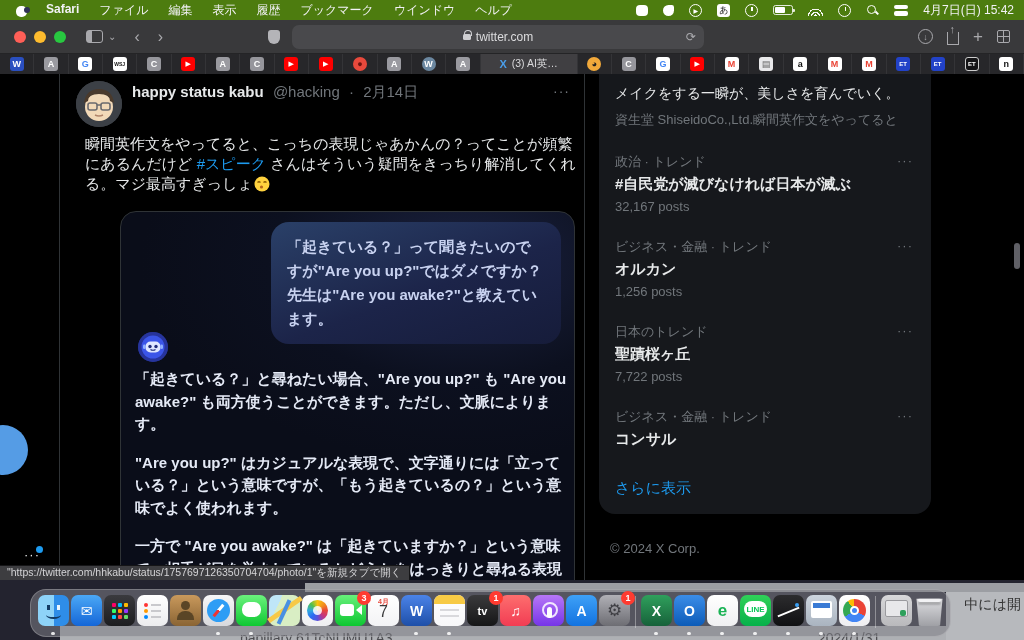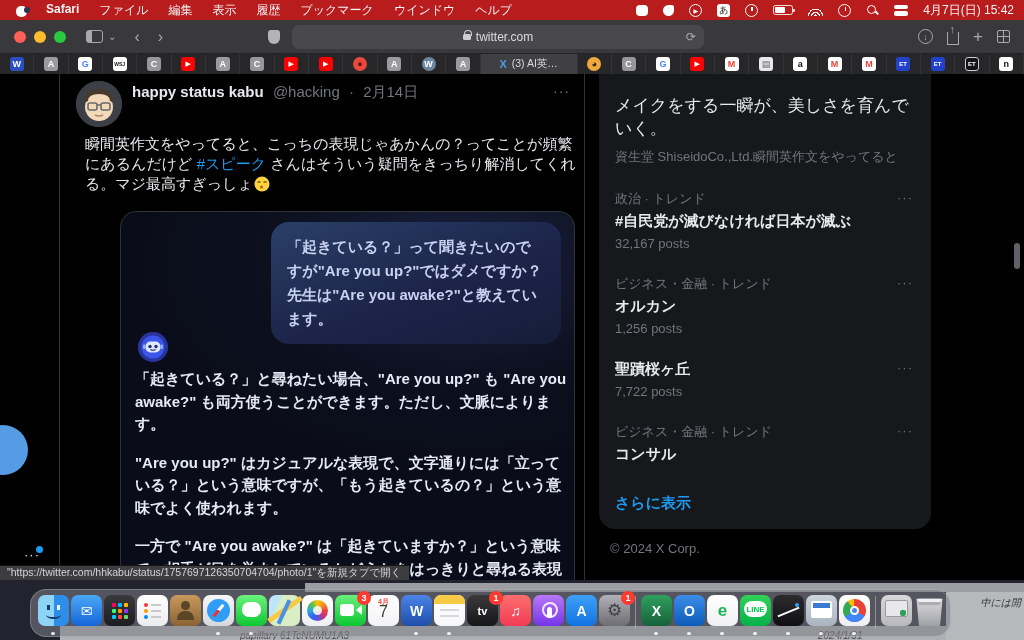--- a/index.html
+++ b/index.html
@@ -1,20 +1,20 @@
 <!DOCTYPE html>
 <html><head>
 <meta charset="utf-8">
 <style>
   *{margin:0;padding:0;box-sizing:border-box;font-family:"Liberation Sans","DejaVu Sans",sans-serif;}
   html,body{width:1024px;height:640px;overflow:hidden;background:#16161f;}
   .screen{position:relative;width:1024px;height:640px;overflow:hidden;}
 
   
-  .menubar{position:absolute;top:0;left:0;right:0;height:20px;background:#b91c1c;display:flex;align-items:center;color:#f2f2f6;font-size:12px;padding:0 10px;z-index:50;}
+  .menubar{position:absolute;top:0;left:0;right:0;height:20px;background:#4d7c0f;display:flex;align-items:center;color:#f2f2f6;font-size:12px;padding:0 10px;z-index:50;}
   .apple{width:12px;height:13px;position:relative;margin:0 8px 0 6px;}
   .apple::before{content:"";position:absolute;left:0;top:2px;width:11px;height:11px;background:#fff;border-radius:5px;}
   .apple::after{content:"";position:absolute;right:-2px;top:3px;width:6px;height:6px;background:#2f3054;border-radius:50%;}
   .mitem{padding:0 10px;white-space:nowrap;}
   .mitem.bold{font-weight:bold;}
   .mb-right{margin-left:auto;display:flex;align-items:center;gap:15px;}
   .clock{font-size:12px;white-space:nowrap;}
   .si{display:inline-flex;align-items:center;justify-content:center;position:relative;color:#fff;}
   .line-icon{width:12px;height:11px;background:#fff;border-radius:4px;}
   .evernote-icon{width:11px;height:11px;background:#fff;border-radius:50% 20% 50% 50%;}
@@ -80,39 +80,39 @@
   .tweet-text .hashtag{color:#1d9bf0;}
   .emoji-svg{vertical-align:-3px;margin-left:1px;}
   .chatimg{position:relative;margin:14px 0 0 60px;width:455px;height:420px;border:1px solid #2f3336;border-radius:16px 16px 0 0;background:radial-gradient(ellipse 320px 200px at 75% 12%,#1b2240 0%,#0c101f 60%,#0a0d19 100%);overflow:hidden;}
   .ububble{position:absolute;top:10px;right:13px;width:290px;border-radius:18px;padding:13px 16px;background:linear-gradient(160deg,#2a4068 0%,#1c2449 55%,#161c3a 100%);color:#c8d2f0;font-size:15px;line-height:24px;font-weight:bold;}
   .botav{position:absolute;left:17px;top:120px;width:30px;height:30px;border-radius:50%;background:#1b2a6e;display:flex;align-items:center;justify-content:center;}
   .bottext{position:absolute;left:14px;top:156px;right:6px;color:#e5eaf6;font-size:15px;line-height:22.5px;font-weight:bold;}
   .bottext p{margin-bottom:16px;}
 
   .rightcol{position:absolute;left:586px;top:0;right:0;height:100%;}
   .trends-card{position:absolute;left:13px;top:0;width:332px;border-radius:0 0 16px 16px;background:#16181c;padding:8px 16px 16px 16px;}
-  .promo-title{color:#e7e9ea;font-size:17px;margin-top:12px;}
+  .promo-title{color:#e7e9ea;font-size:14px;margin-top:3px;}
   .promo-sub{color:#71767b;font-size:13px;margin-top:8px;}
   .trend{margin-top:24px;position:relative;}
   .trend-cat{color:#71767b;font-size:13px;}
   .trend-title{color:#e7e9ea;font-size:15px;font-weight:bold;margin-top:4px;}
   .trend-posts{color:#71767b;font-size:13px;margin-top:5px;}
   .trend-dots{position:absolute;right:2px;top:0;color:#71767b;font-size:13px;letter-spacing:1px;}
-  .show-more{color:#1d9bf0;font-size:15px;margin-top:30px;font-weight:bold;}
+  .show-more{color:#1d9bf0;font-size:15px;margin-top:30px;}
   .tfooter{position:absolute;left:24px;top:466px;width:330px;color:#71767b;font-size:13px;line-height:18.5px;}
   .tfooter span{margin-right:11px;white-space:nowrap;}
   .scroll-thumb{position:absolute;right:4px;top:169px;width:6px;height:26px;border-radius:3px;background:#606066;}
   .status-tip{position:absolute;left:0;bottom:0;height:15px;background:#3d3d40;border-top:1px solid #151517;border-right:1px solid #151517;color:#d4d4d6;font-size:10.5px;display:flex;align-items:center;padding:0 7px;white-space:nowrap;z-index:45;}
 
   
   .desktop{position:absolute;top:580px;left:0;right:0;height:60px;background:#23232f;overflow:hidden;}
   .bgband1{position:absolute;left:305px;top:3px;right:0;height:9px;background:#9c9ea3;}
   .bgband2{position:absolute;left:60px;top:46px;right:0;height:14px;background:#aeb0b4;}
   .bgblock-r{position:absolute;right:0;top:12px;width:78px;height:48px;background:#b7b9bd;}
-  .frag{position:absolute;color:#4c4c50;font-size:10px;white-space:nowrap;font-style:italic;}
+  .frag{position:absolute;color:#4c4c50;font-size:14px;white-space:nowrap;}
   .frag1{left:240px;top:50px;} .frag2{left:818px;top:50px;} .frag3{right:3px;top:16px;color:#333;}
   .dock{position:absolute;left:30px;top:589px;width:921px;height:48px;background:rgba(128,128,134,.55);border:1px solid rgba(255,255,255,.22);border-radius:16px;display:flex;align-items:flex-start;padding:4px 6px 0 6px;z-index:60;}
   .dkwrap{position:relative;width:33px;height:44px;flex:none;}
   .dkicon{position:relative;width:31px;height:31px;margin:1px;border-radius:7px;display:flex;align-items:center;justify-content:center;font-weight:bold;overflow:visible;}
   .dockdiv{width:9px;height:36px;flex:none;position:relative;}
   .dockdiv::before{content:"";position:absolute;left:4px;top:2px;bottom:2px;width:1px;background:rgba(255,255,255,.35);}
   .badge{position:absolute;top:-4px;right:-5px;min-width:14px;height:14px;border-radius:7px;background:#ff3b30;color:#fff;font-size:9px;display:flex;align-items:center;justify-content:center;padding:0 3px;z-index:2;}
   .rdot{position:absolute;left:14px;bottom:3px;width:3.5px;height:3.5px;border-radius:50%;background:rgba(255,255,255,.85);}
   
   .s-finder{background:linear-gradient(90deg,#8ed3f8 50%,#2e8de8 50%) !important;}
@@ -361,20 +361,21 @@
               <div class="trend-posts">32,167 posts</div>
               <span class="trend-dots">···</span>
             </div>
             <div class="trend">
               <div class="trend-cat">ビジネス・金融 · トレンド</div>
               <div class="trend-title">オルカン</div>
               <div class="trend-posts">1,256 posts</div>
               <span class="trend-dots">···</span>
             </div>
             <div class="trend">
+              <div class="trend-cat">日本のトレンド</div>
               <div class="trend-title">聖蹟桜ヶ丘</div>
               <div class="trend-posts">7,722 posts</div>
               <span class="trend-dots">···</span>
             </div>
             <div class="trend">
               <div class="trend-cat">ビジネス・金融 · トレンド</div>
               <div class="trend-title">コンサル</div>
               <span class="trend-dots">···</span>
             </div>
           </div>

